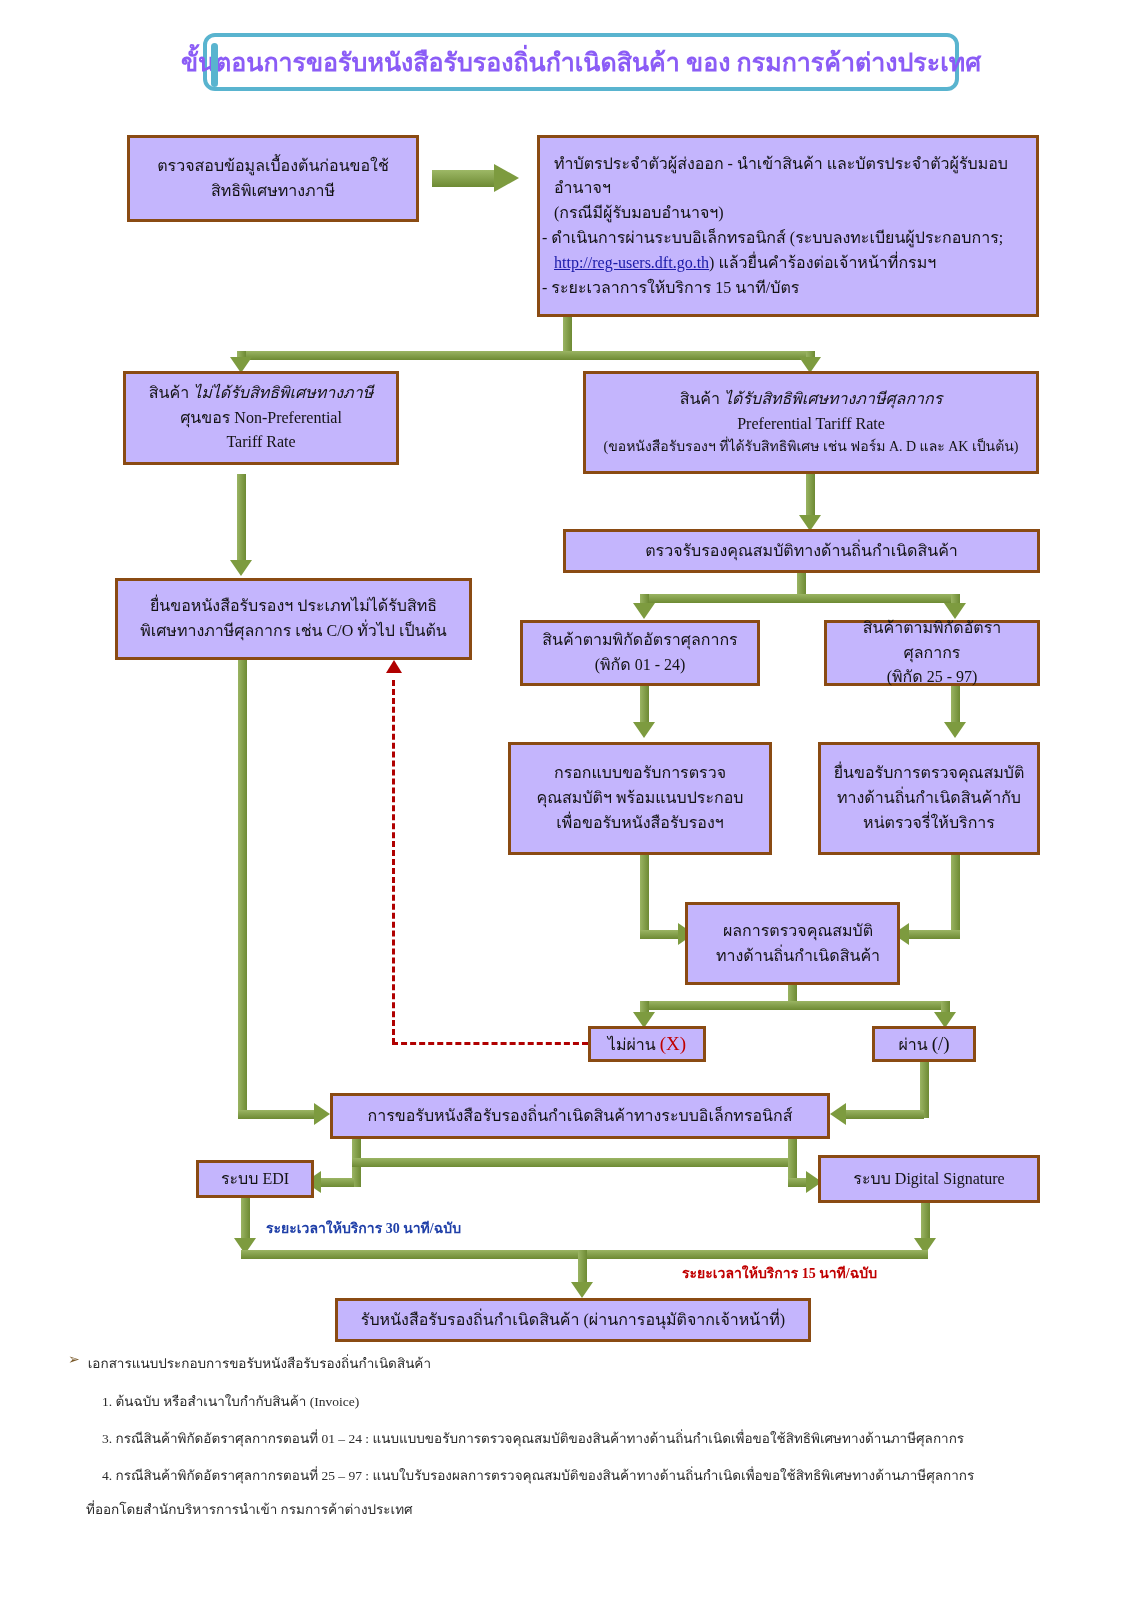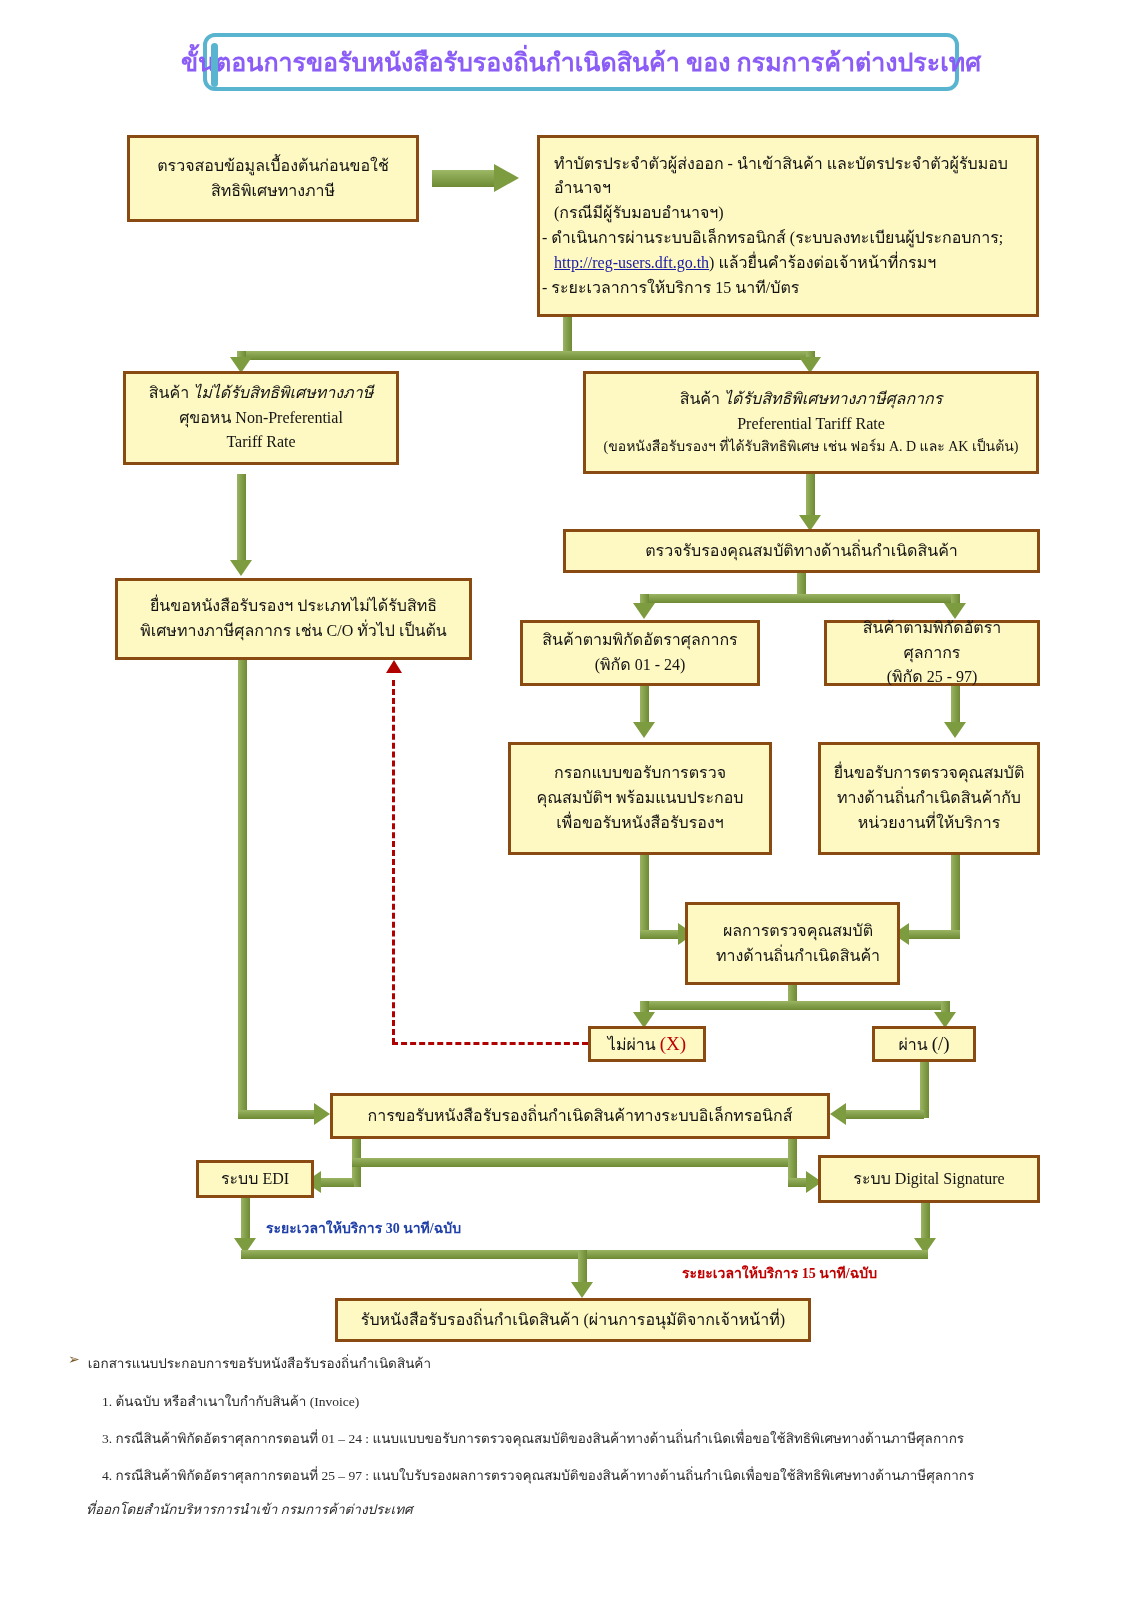--- a/index.html
+++ b/index.html
@@ -19,21 +19,21 @@
   .title-wrap .bar{
     position:absolute;left:4px;top:6px;width:7px;height:44px;background:#59b4cf;border-radius:4px;
   }
   .title-text{
     color:#8b5cf6;font-weight:bold;font-size:25px;letter-spacing:0px;white-space:nowrap;
   }
 
   
   .box{
     position:absolute;box-sizing:border-box;
-    border:3px solid #8a4b13;background:#fef9c3;
+    border:3px solid #8a4b13;background:#c4b5fd;
     display:flex;flex-direction:column;align-items:center;justify-content:center;
     text-align:center;font-size:16px;line-height:1.55;color:#131313;
     padding:4px 8px;
   }
   .box.left{align-items:flex-end;text-align:left;}
   .box .ln{display:block;width:100%;}
   .box .ln.ind{padding-left:26px;text-indent:-12px;}
   .it{font-style:italic;}
   .lnk{color:#1a1aa8;text-decoration:underline;}
   .redx{color:#c00000;}
@@ -109,21 +109,21 @@
 
   <div class="gline v" style="left:563px;top:317px;height:38px;"></div>
   <div class="gline h" style="left:237px;top:351px;width:574px;"></div>
   <div class="gline v" style="left:237px;top:351px;height:10px;"></div>
   <div class="ghead down" style="left:230px;top:357px;"></div>
   <div class="gline v" style="left:806px;top:351px;height:10px;"></div>
   <div class="ghead down" style="left:799px;top:357px;"></div>
 
   <div class="box" style="left:123px;top:371px;width:276px;height:94px;">
     <span class="ln"><span>สินค้า </span><span class="it">ไม่ได้รับสิทธิพิเศษทางภาษี</span></span>
-    <span class="ln">ศุขอหน Non-Preferential</span>
+    <span class="ln">ศุนขอร Non-Preferential</span>
     <span class="ln">Tariff Rate</span>
   </div>
 
   <div class="box" style="left:583px;top:371px;width:456px;height:103px;">
     <span class="ln"><span>สินค้า </span><span class="it">ได้รับสิทธิพิเศษทางภาษีศุลกากร</span></span>
     <span class="ln">Preferential Tariff Rate</span>
     <span class="ln small">(ขอหนังสือรับรองฯ ที่ได้รับสิทธิพิเศษ เช่น ฟอร์ม A. D และ AK เป็นต้น)</span>
   </div>
 
   <div class="gline v" style="left:237px;top:474px;height:90px;"></div>
@@ -163,21 +163,21 @@
   <div class="ghead down" style="left:944px;top:722px;"></div>
 
   <div class="box" style="left:508px;top:742px;width:264px;height:113px;">
     <span class="ln">กรอกแบบขอรับการตรวจ</span>
     <span class="ln">คุณสมบัติฯ พร้อมแนบประกอบ</span>
     <span class="ln">เพื่อขอรับหนังสือรับรองฯ</span>
   </div>
   <div class="box" style="left:818px;top:742px;width:222px;height:113px;">
     <span class="ln">ยื่นขอรับการตรวจคุณสมบัติ</span>
     <span class="ln">ทางด้านถิ่นกำเนิดสินค้ากับ</span>
-    <span class="ln">หน่วยงานที่ให้บริการ</span>
+    <span class="ln">หน่ตรวจรี่ให้บริการ</span>
   </div>
 
   <div class="gline v" style="left:640px;top:855px;height:80px;"></div>
   <div class="gline h" style="left:640px;top:930px;width:42px;"></div>
   <div class="ghead right" style="left:678px;top:923px;"></div>
 
   <div class="gline v" style="left:951px;top:855px;height:80px;"></div>
   <div class="gline h" style="left:908px;top:930px;width:52px;"></div>
   <div class="ghead left" style="left:893px;top:923px;"></div>
 
@@ -249,16 +249,16 @@
   </div>
 
   <div class="footer">
     <div class="bullet-row">
       <span class="arrowglyph">➢</span>
       <span>เอกสารแนบประกอบการขอรับหนังสือรับรองถิ่นกำเนิดสินค้า</span>
     </div>
     <div class="fitem">1. ต้นฉบับ หรือสำเนาใบกำกับสินค้า (Invoice)</div>
     <div class="fitem">3. กรณีสินค้าพิกัดอัตราศุลกากรตอนที่ 01 – 24 : แนบแบบขอรับการตรวจคุณสมบัติของสินค้าทางด้านถิ่นกำเนิดเพื่อขอใช้สิทธิพิเศษทางด้านภาษีศุลกากร</div>
     <div class="fitem cont">4. กรณีสินค้าพิกัดอัตราศุลกากรตอนที่ 25 – 97 : แนบใบรับรองผลการตรวจคุณสมบัติของสินค้าทางด้านถิ่นกำเนิดเพื่อขอใช้สิทธิพิเศษทางด้านภาษีศุลกากร</div>
-    <div class="fitem" style="padding-left:18px;margin-top:12px;font-style:italic;">ที่ออกโดยสำนักบริหารการนำเข้า กรมการค้าต่างประเทศ</div>
+    <div class="fitem" style="padding-left:18px;margin-top:12px;">ที่ออกโดยสำนักบริหารการนำเข้า กรมการค้าต่างประเทศ</div>
   </div>
 
 </div>
 
 </body></html>

